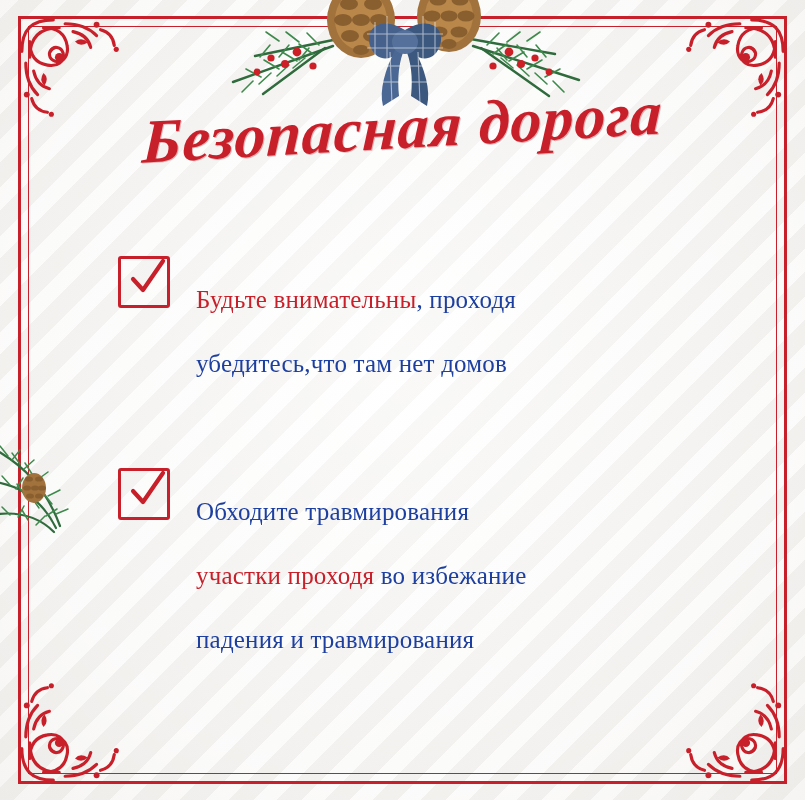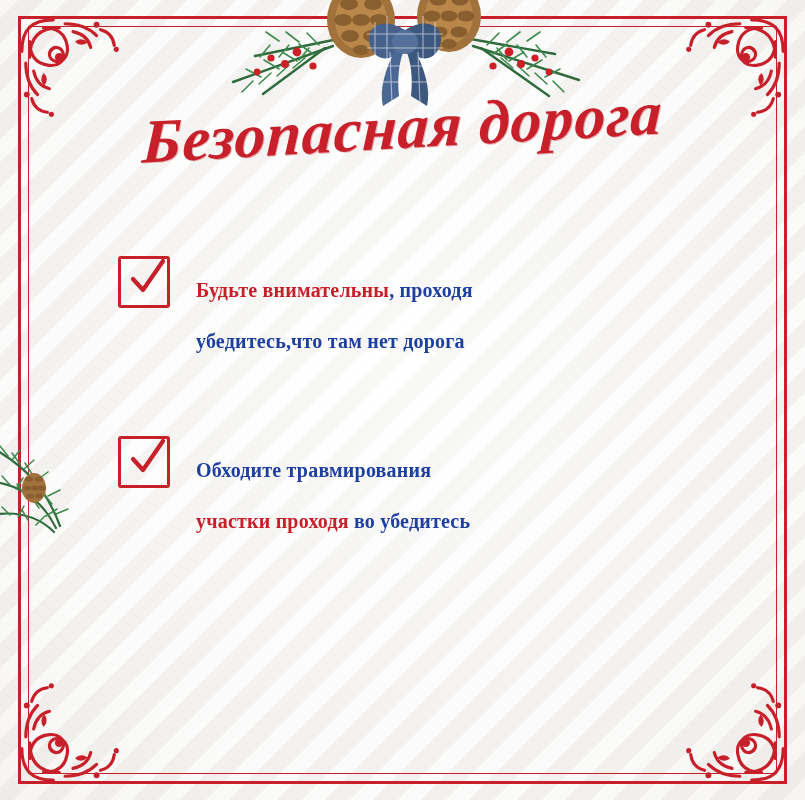--- a/index.html
+++ b/index.html
@@ -138,22 +138,22 @@
   }
   .check-box svg {
     position: absolute;
     left: 4px;
     top: -2px;
     width: 44px;
     height: 44px;
   }
   .item-text {
     font-family: "Liberation Serif", serif;
-    font-weight: bold;
-    font-size: 20px;
+    font-weight: normal;
+    font-size: 25px;
     line-height: 1.28;
     color: #1d3fa0;
     letter-spacing: 0.2px;
     white-space: pre-line;
   }
   .item-text .hl { color: #c8202a; }
   .item-text .ln { display: block; }
 </style>
 </head>
 <body>
@@ -421,30 +421,31 @@
   <div class="list">
 
     <div class="item">
       <div class="check-box">
         <svg viewBox="0 0 44 44" xmlns="http://www.w3.org/2000/svg">
           <path d="M8 22 L 18 33 L 38 4" fill="none" stroke="#c8202a" stroke-width="4.2" stroke-linecap="round" stroke-linejoin="round"></path>
         </svg>
       </div>
       <div class="item-text">
         <span class="ln"><span class="hl">Будьте внимательны</span><span>, проходя</span></span>
-        <span class="ln"><span>убедитесь,что там нет дорога</span></span>
+        <span class="ln"><span>убедитесь,что там нет домов</span></span>
       </div>
     </div>
 
     <div class="item">
       <div class="check-box">
         <svg viewBox="0 0 44 44" xmlns="http://www.w3.org/2000/svg">
           <path d="M8 22 L 18 33 L 38 4" fill="none" stroke="#c8202a" stroke-width="4.2" stroke-linecap="round" stroke-linejoin="round"></path>
         </svg>
       </div>
       <div class="item-text">
         <span class="ln"><span>Обходите травмирования</span></span>
-        <span class="ln"><span class="hl">участки проходя</span><span> во убедитесь</span></span>
+        <span class="ln"><span class="hl">участки проходя</span><span> во избежание</span></span>
+        <span class="ln"><span>падения и травмирования</span></span>
       </div>
     </div>
 
   </div>
 </div>
 
 </body></html>

